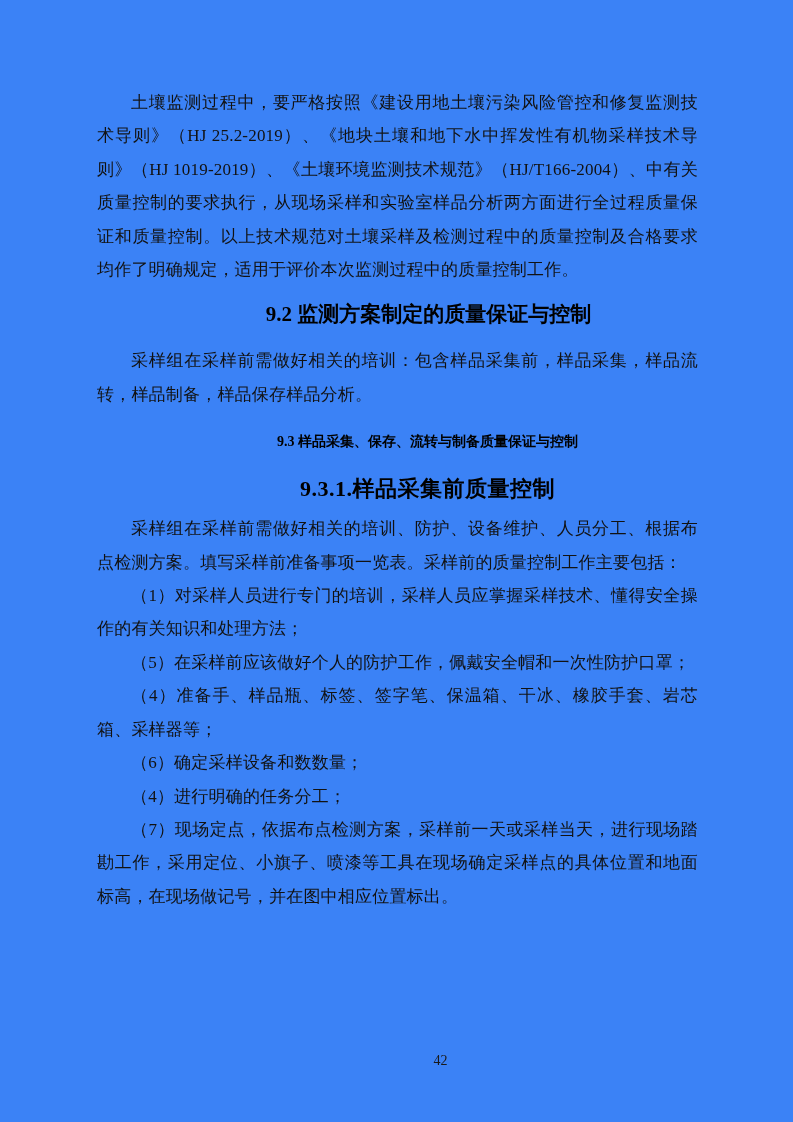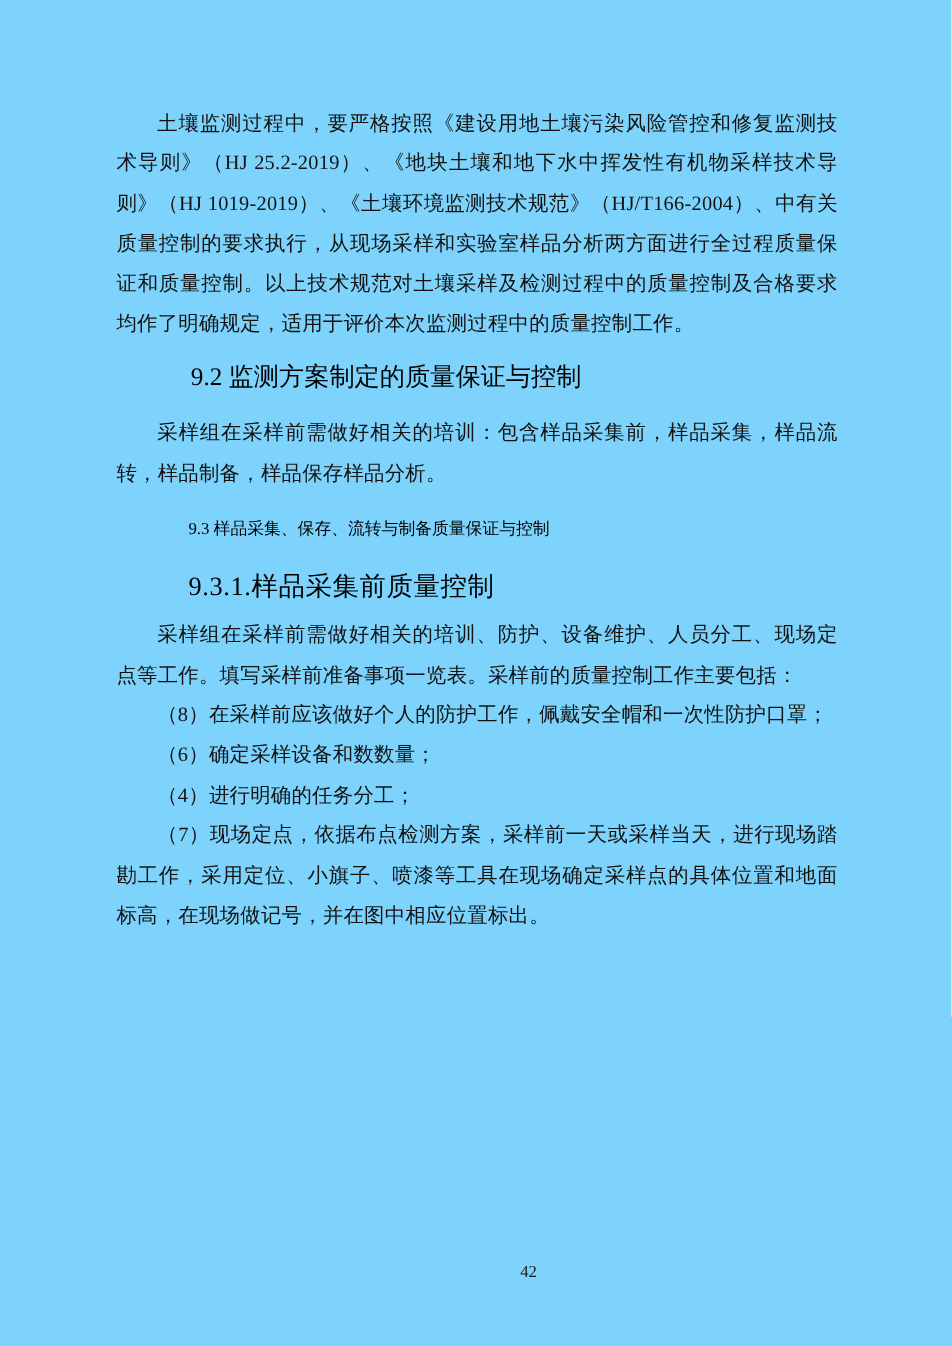--- a/index.html
+++ b/index.html
@@ -5,44 +5,45 @@
   html, body {
     margin: 0;
     padding: 0;
     background: #ffffff;
   }
   .page {
     position: relative;
     width: 793px;
     height: 1122px;
     margin: 0 auto;
-    background: #7dd3fc;
+    background: #3b82f6;
     color: #121212;
     font-family: "Liberation Serif", "DejaVu Serif", serif;
     overflow: hidden;
   }
   .content {
     position: absolute;
     left: 97px;
     top: 86px;
     width: 601px;
   }
   .para {
     margin: 0;
     font-size: 17px;
     line-height: 33.4px;
     text-align: justify;
     text-indent: 2em;
     letter-spacing: 0.2px;
     word-break: break-all;
   }
   .heading {
-    font-weight: 400;
+    font-weight: 700;
     color: #000000;
     line-height: 28px;
+    text-align: center;
   }
   
   .blk-1 { font-size: 21px; margin: 14px 0 16px 62px; }
   
   .blk-3 { font-size: 14px; margin: 17px 0 0 60px; }
   
   .blk-4 { font-size: 22px; margin: 19px 0 9px 60px; letter-spacing: 0.5px; }
   .footer {
     position: absolute;
     left: 0;
@@ -61,22 +62,24 @@
 <body>
 
 <div class="page">
   <div class="content">
 
   <p class="para blk-0">土壤监测过程中，要严格按照《建设用地土壤污染风险管控和修复监测技术导则》（HJ 25.2-2019）、《地块土壤和地下水中挥发性有机物采样技术导则》（HJ 1019-2019）、《土壤环境监测技术规范》（HJ/T166-2004）、中有关质量控制的要求执行，从现场采样和实验室样品分析两方面进行全过程质量保证和质量控制。以上技术规范对土壤采样及检测过程中的质量控制及合格要求均作了明确规定，适用于评价本次监测过程中的质量控制工作。</p>
       <h2 class="heading blk-1">9.2 监测方案制定的质量保证与控制</h2>
       <p class="para blk-2">采样组在采样前需做好相关的培训：包含样品采集前，样品采集，样品流转，样品制备，样品保存样品分析。</p>
       <h2 class="heading blk-3">9.3 样品采集、保存、流转与制备质量保证与控制</h2>
       <h3 class="heading blk-4">9.3.1.样品采集前质量控制</h3>
-      <p class="para blk-5">采样组在采样前需做好相关的培训、防护、设备维护、人员分工、现场定点等工作。填写采样前准备事项一览表。采样前的质量控制工作主要包括：</p>
-      <p class="para blk-7">（8）在采样前应该做好个人的防护工作，佩戴安全帽和一次性防护口罩；</p>
+      <p class="para blk-5">采样组在采样前需做好相关的培训、防护、设备维护、人员分工、根据布点检测方案。填写采样前准备事项一览表。采样前的质量控制工作主要包括：</p>
+      <p class="para blk-6">（1）对采样人员进行专门的培训，采样人员应掌握采样技术、懂得安全操作的有关知识和处理方法；</p>
+      <p class="para blk-7">（5）在采样前应该做好个人的防护工作，佩戴安全帽和一次性防护口罩；</p>
+      <p class="para blk-9">（4）准备手、样品瓶、标签、签字笔、保温箱、干冰、橡胶手套、岩芯箱、采样器等；</p>
       <p class="para blk-10">（6）确定采样设备和数数量；</p>
       <p class="para blk-11">（4）进行明确的任务分工；</p>
       <p class="para blk-12">（7）现场定点，依据布点检测方案，采样前一天或采样当天，进行现场踏勘工作，采用定位、小旗子、喷漆等工具在现场确定采样点的具体位置和地面标高，在现场做记号，并在图中相应位置标出。</p>
     </div>
   <div class="footer">
     <span class="page-number">42</span>
   </div>
 </div>
 
 </body></html>

